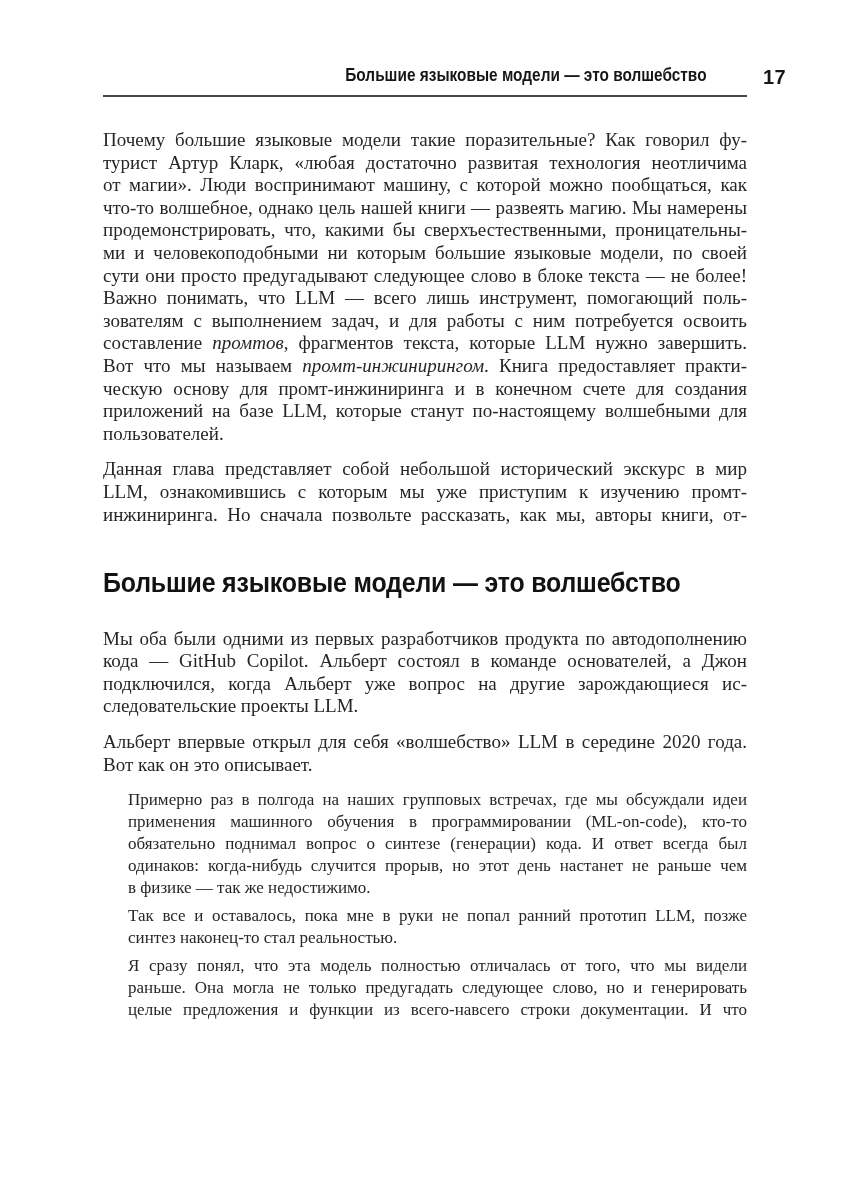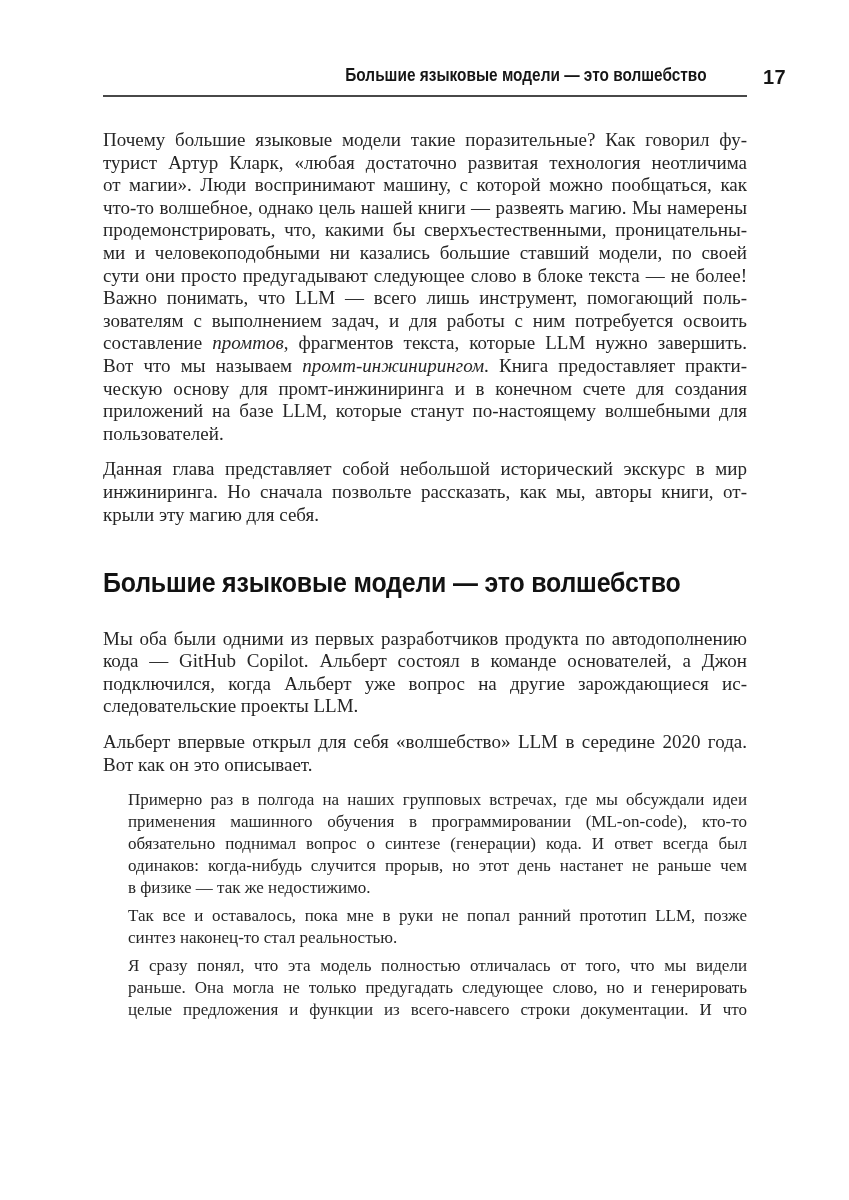--- a/index.html
+++ b/index.html
@@ -70,35 +70,35 @@
     </header>
 
     <div class="rule"></div>
 
     <div class="body-para first">
         <div class="tline">Почему большие языковые модели такие поразительные? Как говорил фу-</div>
         <div class="tline">турист Артур Кларк, «любая достаточно развитая технология неотличима</div>
         <div class="tline">от магии». Люди воспринимают машину, с которой можно пообщаться, как</div>
         <div class="tline">что-то волшебное, однако цель нашей книги — развеять магию. Мы намерены</div>
         <div class="tline">продемонстрировать, что, какими бы сверхъестественными, проницательны-</div>
-        <div class="tline">ми и человекоподобными ни казались большие ставший модели, по своей</div>
+        <div class="tline">ми и человекоподобными ни которым большие языковые модели, по своей</div>
         <div class="tline">сути они просто предугадывают следующее слово в блоке текста — не более!</div>
         <div class="tline">Важно понимать, что LLM — всего лишь инструмент, помогающий поль-</div>
         <div class="tline">зователям с выполнением задач, и для работы с ним потребуется освоить</div>
         <div class="tline">составление <i>промтов</i>, фрагментов текста, которые LLM нужно завершить.</div>
         <div class="tline">Вот что мы называем <i>промт-инжинирингом</i>. Книга предоставляет практи-</div>
         <div class="tline">ческую основу для промт-инжиниринга и в конечном счете для создания</div>
         <div class="tline">приложений на базе LLM, которые станут по-настоящему волшебными для</div>
         <div class="tline tline-last">пользователей.</div>
       </div>
 
     <div class="body-para">
         <div class="tline">Данная глава представляет собой небольшой исторический экскурс в мир</div>
+        <div class="tline">LLM, ознакомившись с которым мы уже приступим к изучению промт-</div>
         <div class="tline">инжиниринга. Но сначала позвольте рассказать, как мы, авторы книги, от-</div>
-        <div class="tline tline-last">крыли эту магию для себя.</div>
       </div>
 
     <h1 class="section-heading"><span class="sh-inner">Большие языковые модели — это волшебство</span></h1>
 
     <div class="body-para">
         <div class="tline">Мы оба были одними из первых разработчиков продукта по автодополнению</div>
         <div class="tline">кода — GitHub Copilot. Альберт состоял в команде основателей, а Джон</div>
         <div class="tline">подключился, когда Альберт уже вопрос на другие зарождающиеся ис-</div>
         <div class="tline tline-last">следовательские проекты LLM.</div>
       </div>

